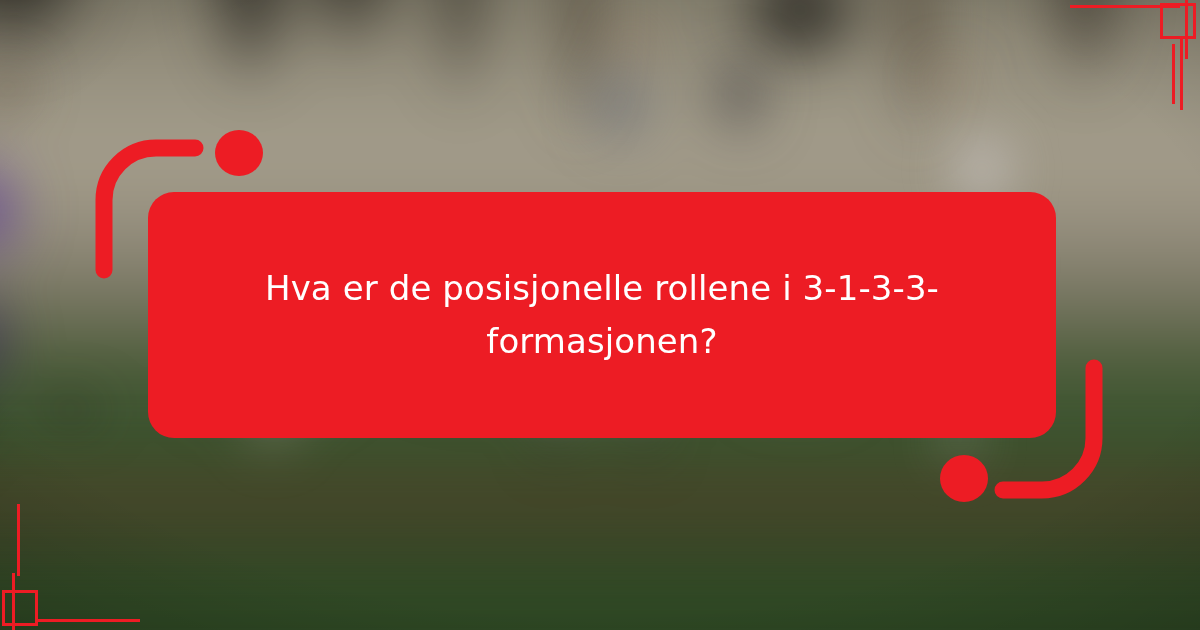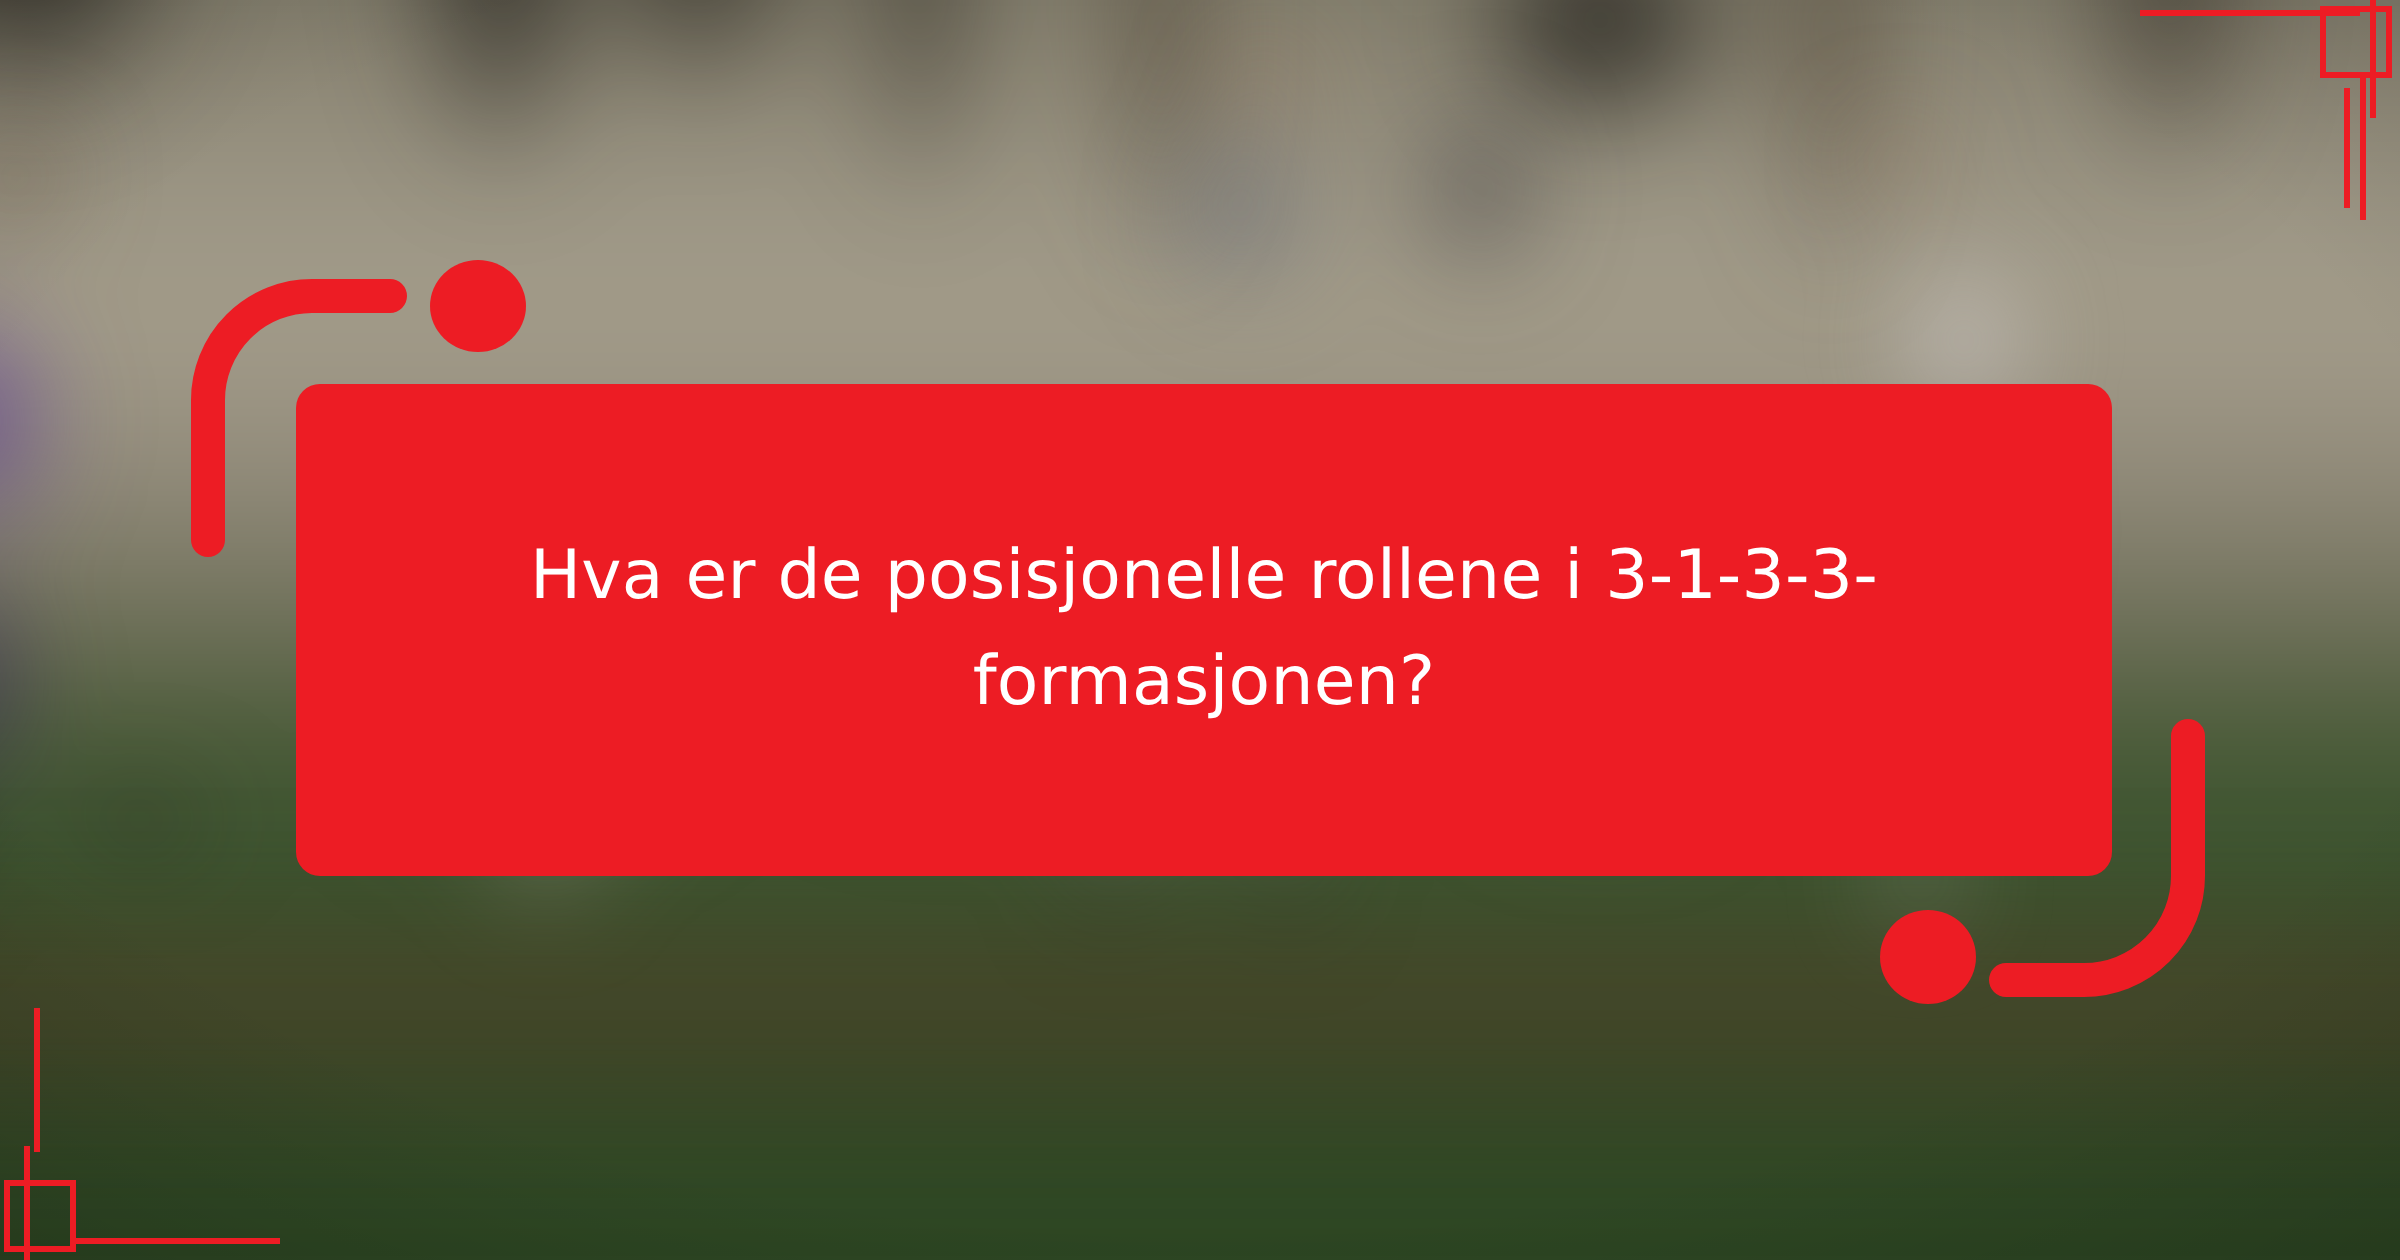--- a/index.html
+++ b/index.html
@@ -191,21 +191,21 @@
   #dot-bottom { left: 940px; top: 455px; width: 48px; height: 47px; }
 
   
   #card {
     position: absolute;
     left: 148px;
     top: 192px;
     width: 908px;
     height: 246px;
     background: var(--accent);
-    border-radius: 12px;
+    border-radius: 26px;
     display: flex;
     align-items: center;
     justify-content: center;
     box-sizing: border-box;
     padding: 10px 54px;
   }
   #card-title {
     color: #ffffff;
     font-size: 34px;
     line-height: 1.55;

